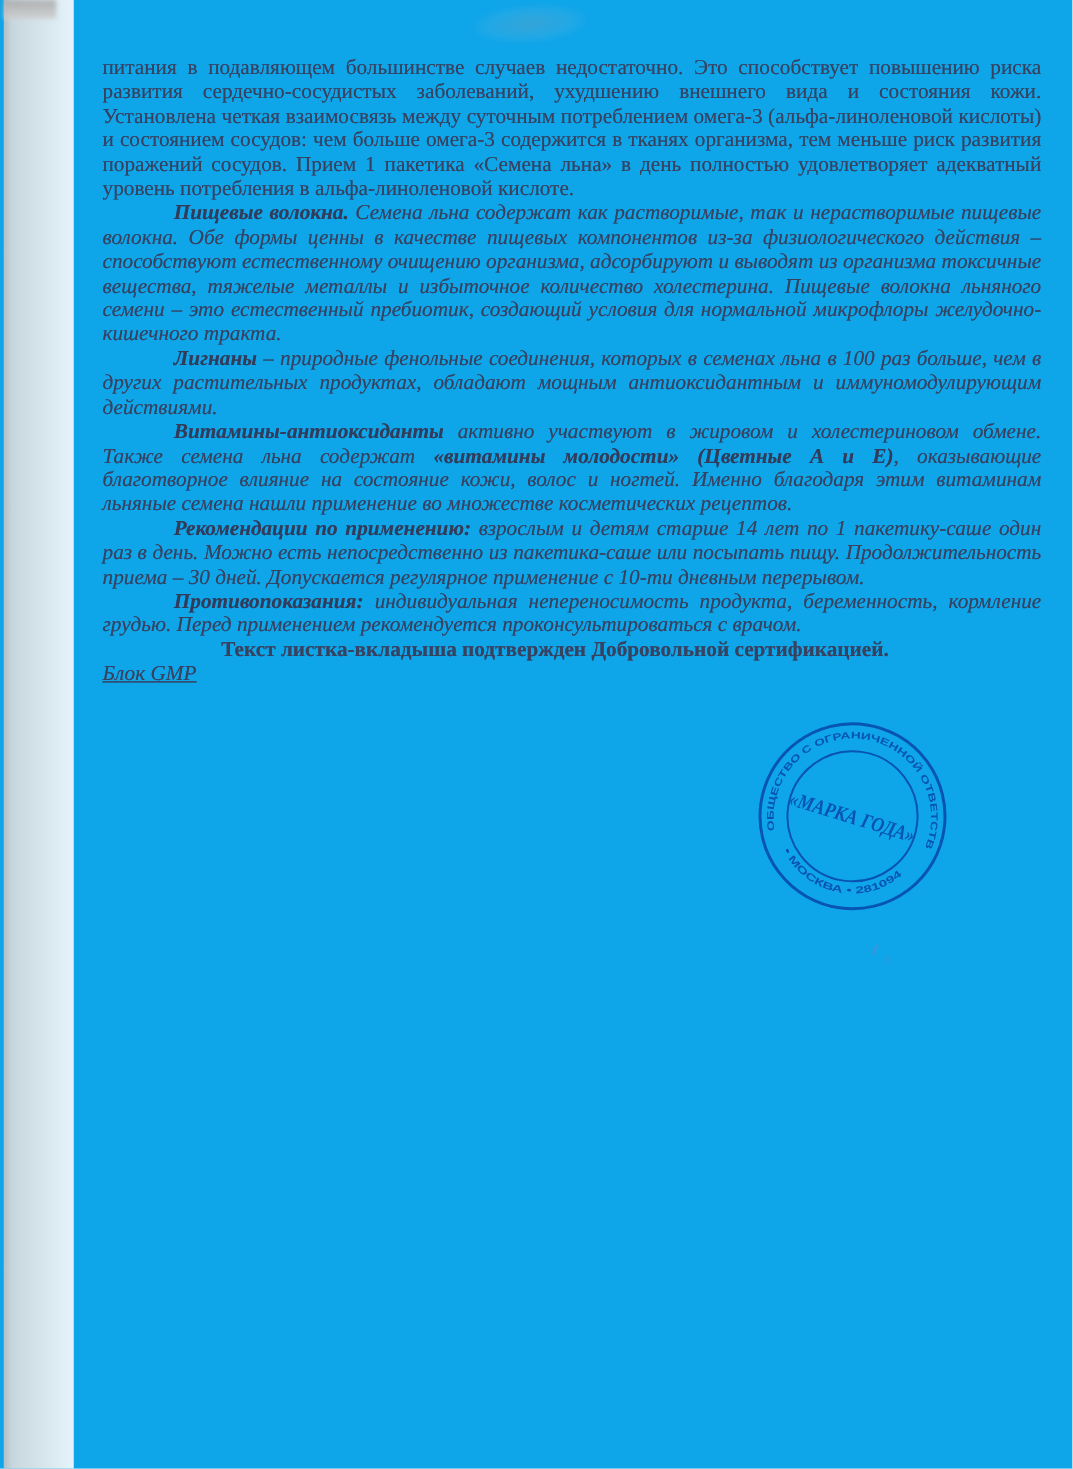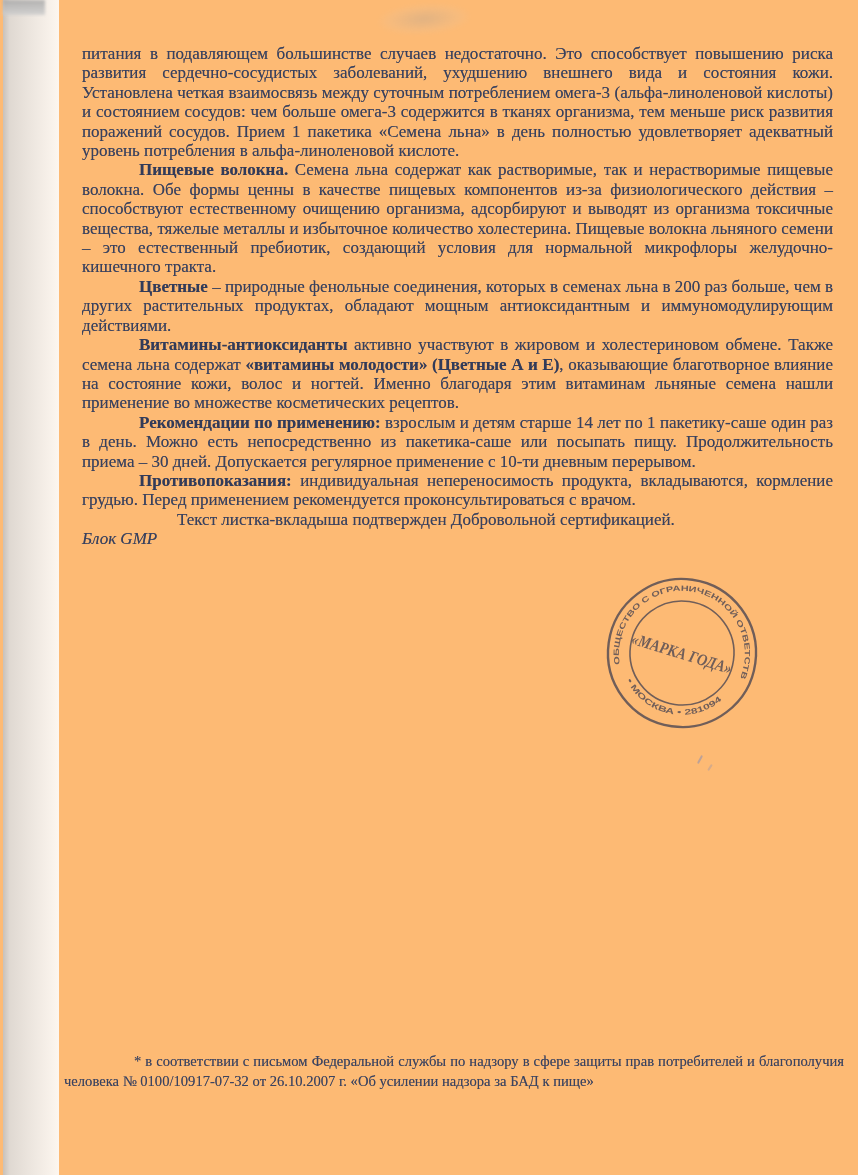--- a/index.html
+++ b/index.html
@@ -1,17 +1,17 @@
 <!DOCTYPE html>
 <html><head>
 <meta charset="utf-8">
 <style>
   html,body{margin:0;padding:0;background:#ffffff;}
   .page{
-    position:relative;width:858px;height:1175px;background:#fdba74;
+    position:relative;width:858px;height:1175px;background:#0ea5e9;
     font-family:"Liberation Serif",serif;color:#38415e;overflow:hidden;
   }
   
   .scan-band{
     position:absolute;left:3px;top:0;width:56px;height:1175px;
     background:linear-gradient(90deg,#c2c2c2 0%,#dcdcdc 12%,#e9e9e9 45%,#f5f5f5 78%,#fdfdfd 100%);
     opacity:.9;
   }
   .scan-corner-tl{
     position:absolute;left:3px;top:0;width:42px;height:15px;
@@ -23,25 +23,25 @@
     background:radial-gradient(ellipse at 50% 50%, #9aa0a8 0%, rgba(200,203,208,.35) 55%, rgba(255,255,255,0) 75%);
     filter:blur(2px);opacity:.28;transform:rotate(-4deg);
   }
   
   .content{
     position:absolute;left:82px;top:44px;width:751px;
     font-size:17px;line-height:19.4px;text-align:justify;
     text-shadow:0 0 .4px rgba(46,56,95,.55);
   }
   .content p{margin:0;padding:0;}
-  .indent{text-indent:57px;}
+  .indent{text-indent:57px;font-style:italic;}
   b{color:#323b59;}
-  .cert-heading{font-weight:normal;text-indent:95px;margin-top:24px;}
+  .cert-heading{font-weight:bold;text-indent:95px;margin-top:24px;}
   .booklet{text-indent:95px;margin-top:18px;}
-  .note{font-style:italic;margin-left:95px;margin-top:17px;text-align:left;}
+  .note{font-style:italic;margin-left:95px;margin-top:17px;text-align:left;text-decoration:underline;}
   .note-first{margin-top:16px;}
   .footnote{
     position:absolute;left:64px;top:1051px;width:780px;
     font-size:14.6px;line-height:20px;text-align:justify;text-indent:70px;
     color:#3a4360;text-shadow:0 0 .4px rgba(46,56,95,.5);
   }
   
   .stamp{
     position:absolute;left:601px;top:572px;width:162px;height:162px;
     mix-blend-mode:multiply;opacity:.82;
@@ -59,27 +59,27 @@
 
   <div class="scan-band"></div>
   <div class="scan-corner-tl"></div>
   <div class="scan-smudge-top"></div>
 
   <div class="content">
     <p><span>питания в подавляющем большинстве случаев недостаточно. Это способствует повышению риска развития сердечно-сосудистых заболеваний, ухудшению внешнего вида и состояния кожи. Установлена четкая взаимосвязь между суточным потреблением омега-3 (альфа-линоленовой кислоты) и состоянием сосудов: чем больше омега-3 содержится в тканях организма, тем меньше риск развития поражений сосудов. Прием 1 пакетика «Семена льна» в день полностью удовлетворяет адекватный уровень потребления в альфа-линоленовой кислоте.</span></p>
 
     <p class="indent"><b>Пищевые волокна.</b><span> Семена льна содержат как растворимые, так и нерастворимые пищевые волокна. Обе формы ценны в качестве пищевых компонентов из-за физиологического действия – способствуют естественному очищению организма, адсорбируют и выводят из организма токсичные вещества, тяжелые металлы и избыточное количество холестерина. Пищевые волокна льняного семени – это естественный пребиотик, создающий условия для нормальной микрофлоры желудочно-кишечного тракта.</span></p>
 
-    <p class="indent"><b>Цветные</b><span> – природные фенольные соединения, которых в семенах льна в 200 раз больше, чем в других растительных продуктах, обладают мощным антиоксидантным и иммуномодулирующим действиями.</span></p>
+    <p class="indent"><b>Лигнаны</b><span> – природные фенольные соединения, которых в семенах льна в 100 раз больше, чем в других растительных продуктах, обладают мощным антиоксидантным и иммуномодулирующим действиями.</span></p>
 
     <p class="indent"><b>Витамины-антиоксиданты</b><span> активно участвуют в жировом и холестериновом обмене. Также семена льна содержат </span><b>«витамины молодости» (Цветные А и Е)</b><span>, оказывающие благотворное влияние на состояние кожи, волос и ногтей. Именно благодаря этим витаминам льняные семена нашли применение во множестве косметических рецептов.</span></p>
 
     <p class="indent"><b>Рекомендации по применению:</b><span> взрослым и детям старше 14 лет по 1 пакетику-саше один раз в день. Можно есть непосредственно из пакетика-саше или посыпать пищу. Продолжительность приема – 30 дней. Допускается регулярное применение с 10-ти дневным перерывом.</span></p>
 
-    <p class="indent"><b>Противопоказания:</b><span> индивидуальная непереносимость продукта, вкладываются, кормление грудью. Перед применением рекомендуется проконсультироваться с врачом.</span></p>
+    <p class="indent"><b>Противопоказания:</b><span> индивидуальная непереносимость продукта, беременность, кормление грудью. Перед применением рекомендуется проконсультироваться с врачом.</span></p>
 
     <p class="cert-heading">Текст листка-вкладыша подтвержден Добровольной сертификацией.</p>
 
 
     <p class="note note-first">Блок GMP</p>
   </div>
 
   <svg class="stamp" viewBox="-81 -81 162 162" xmlns="http://www.w3.org/2000/svg">
     <g transform="rotate(8)">
       <circle cx="0" cy="0" r="74" fill="none" stroke-width="2.4" stroke="#5265b6"></circle>
@@ -92,15 +92,14 @@
       <text font-family="Liberation Sans, sans-serif" font-size="7.8" font-weight="600" fill="#5265b6">
         <textPath href="#arcBottom" startOffset="4" textLength="112" lengthAdjust="spacingAndGlyphs">• МОСКВА • 281094</textPath>
       </text>
       <text x="0" y="6" transform="rotate(9)" text-anchor="middle" font-family="Liberation Serif, serif" font-size="16.5" font-weight="bold" font-style="italic" textLength="104" lengthAdjust="spacingAndGlyphs" fill="#5265b6">«МАРКА ГОДА»</text>
     </g>
   </svg>
 
   <div class="pen-mark m1"></div>
   <div class="pen-mark m2"></div>
 
-  <div class="footnote">* в соответствии с письмом Федеральной службы по надзору в сфере защиты прав потребителей и благополучия человека № 0100/10917-07-32 от 26.10.2007 г. «Об усилении надзора за БАД к пище»</div>
 
 </div>
 
 </body></html>

